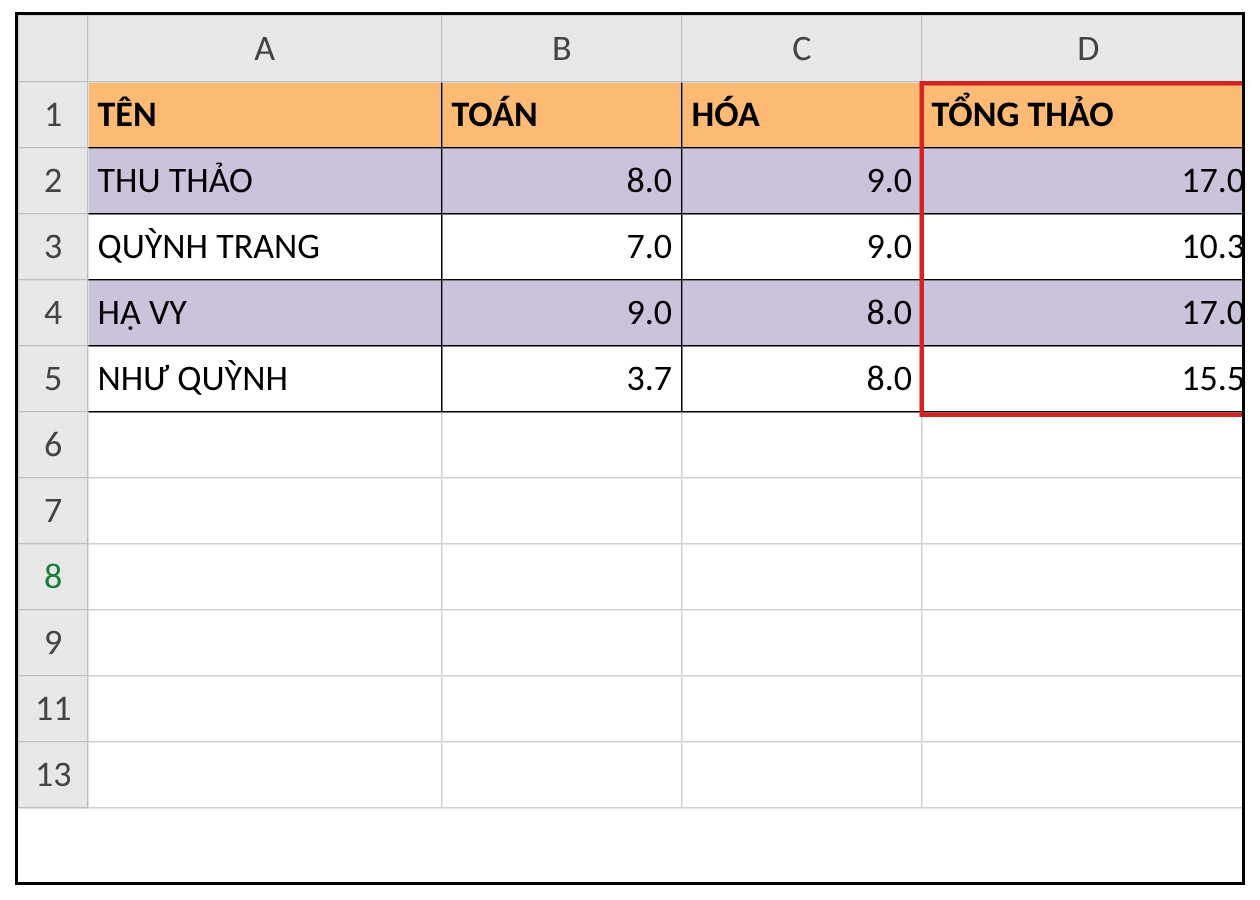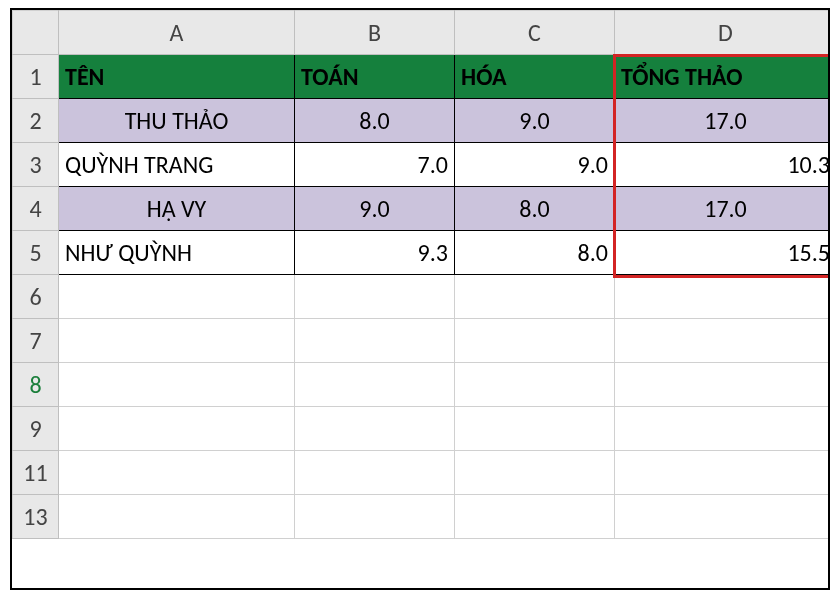--- a/index.html
+++ b/index.html
@@ -35,24 +35,24 @@
   .corner { background:#e8e8e8; border-right:1px solid #bfbfbf; border-bottom:1px solid #bfbfbf; }
   .colhead {
     background:#e8e8e8; text-align:center; font-weight:normal;
     color:#444; border-right:1px solid #bfbfbf; border-bottom:1px solid #bfbfbf;
   }
   .rowhead {
     background:#e8e8e8; text-align:center; font-weight:normal;
     color:#444; border-right:1px solid #bfbfbf; border-bottom:1px solid #bfbfbf;
   }
   .rowhead.sel { color:#1b7f3b; border-bottom:1px solid #bfbfbf; }
-  .hdr { font-weight:bold; text-align:left; border:1px solid #000; background:#15803d;}
+  .hdr { font-weight:bold; text-align:left; border:1px solid #000; background:#fdba74;}
   .name { text-align:left; border:1px solid #000; }
   .num  { text-align:right; border:1px solid #000; }
-  .hl   { background:#cbc3dc;text-align:center; }
+  .hl   { background:#cbc3dc; }
   
   .redbox {
     position:absolute;
     border:3px solid #d32424;
     pointer-events:none;
   }
 </style>
 </head>
 <body>
 
@@ -103,21 +103,21 @@
       <td class="rowhead">4</td>
       <td class="name hl">HẠ VY</td>
       <td class="num hl">9.0</td>
       <td class="num hl">8.0</td>
       <td class="num hl">17.0</td>
     </tr>
 
     <tr>
       <td class="rowhead">5</td>
       <td class="name">NHƯ QUỲNH</td>
-      <td class="num">9.3</td>
+      <td class="num">3.7</td>
       <td class="num">8.0</td>
       <td class="num">15.5</td>
     </tr>
 
     <tr>
           <td class="rowhead">6</td>
           <td></td>
           <td></td>
           <td></td>
           <td></td>

